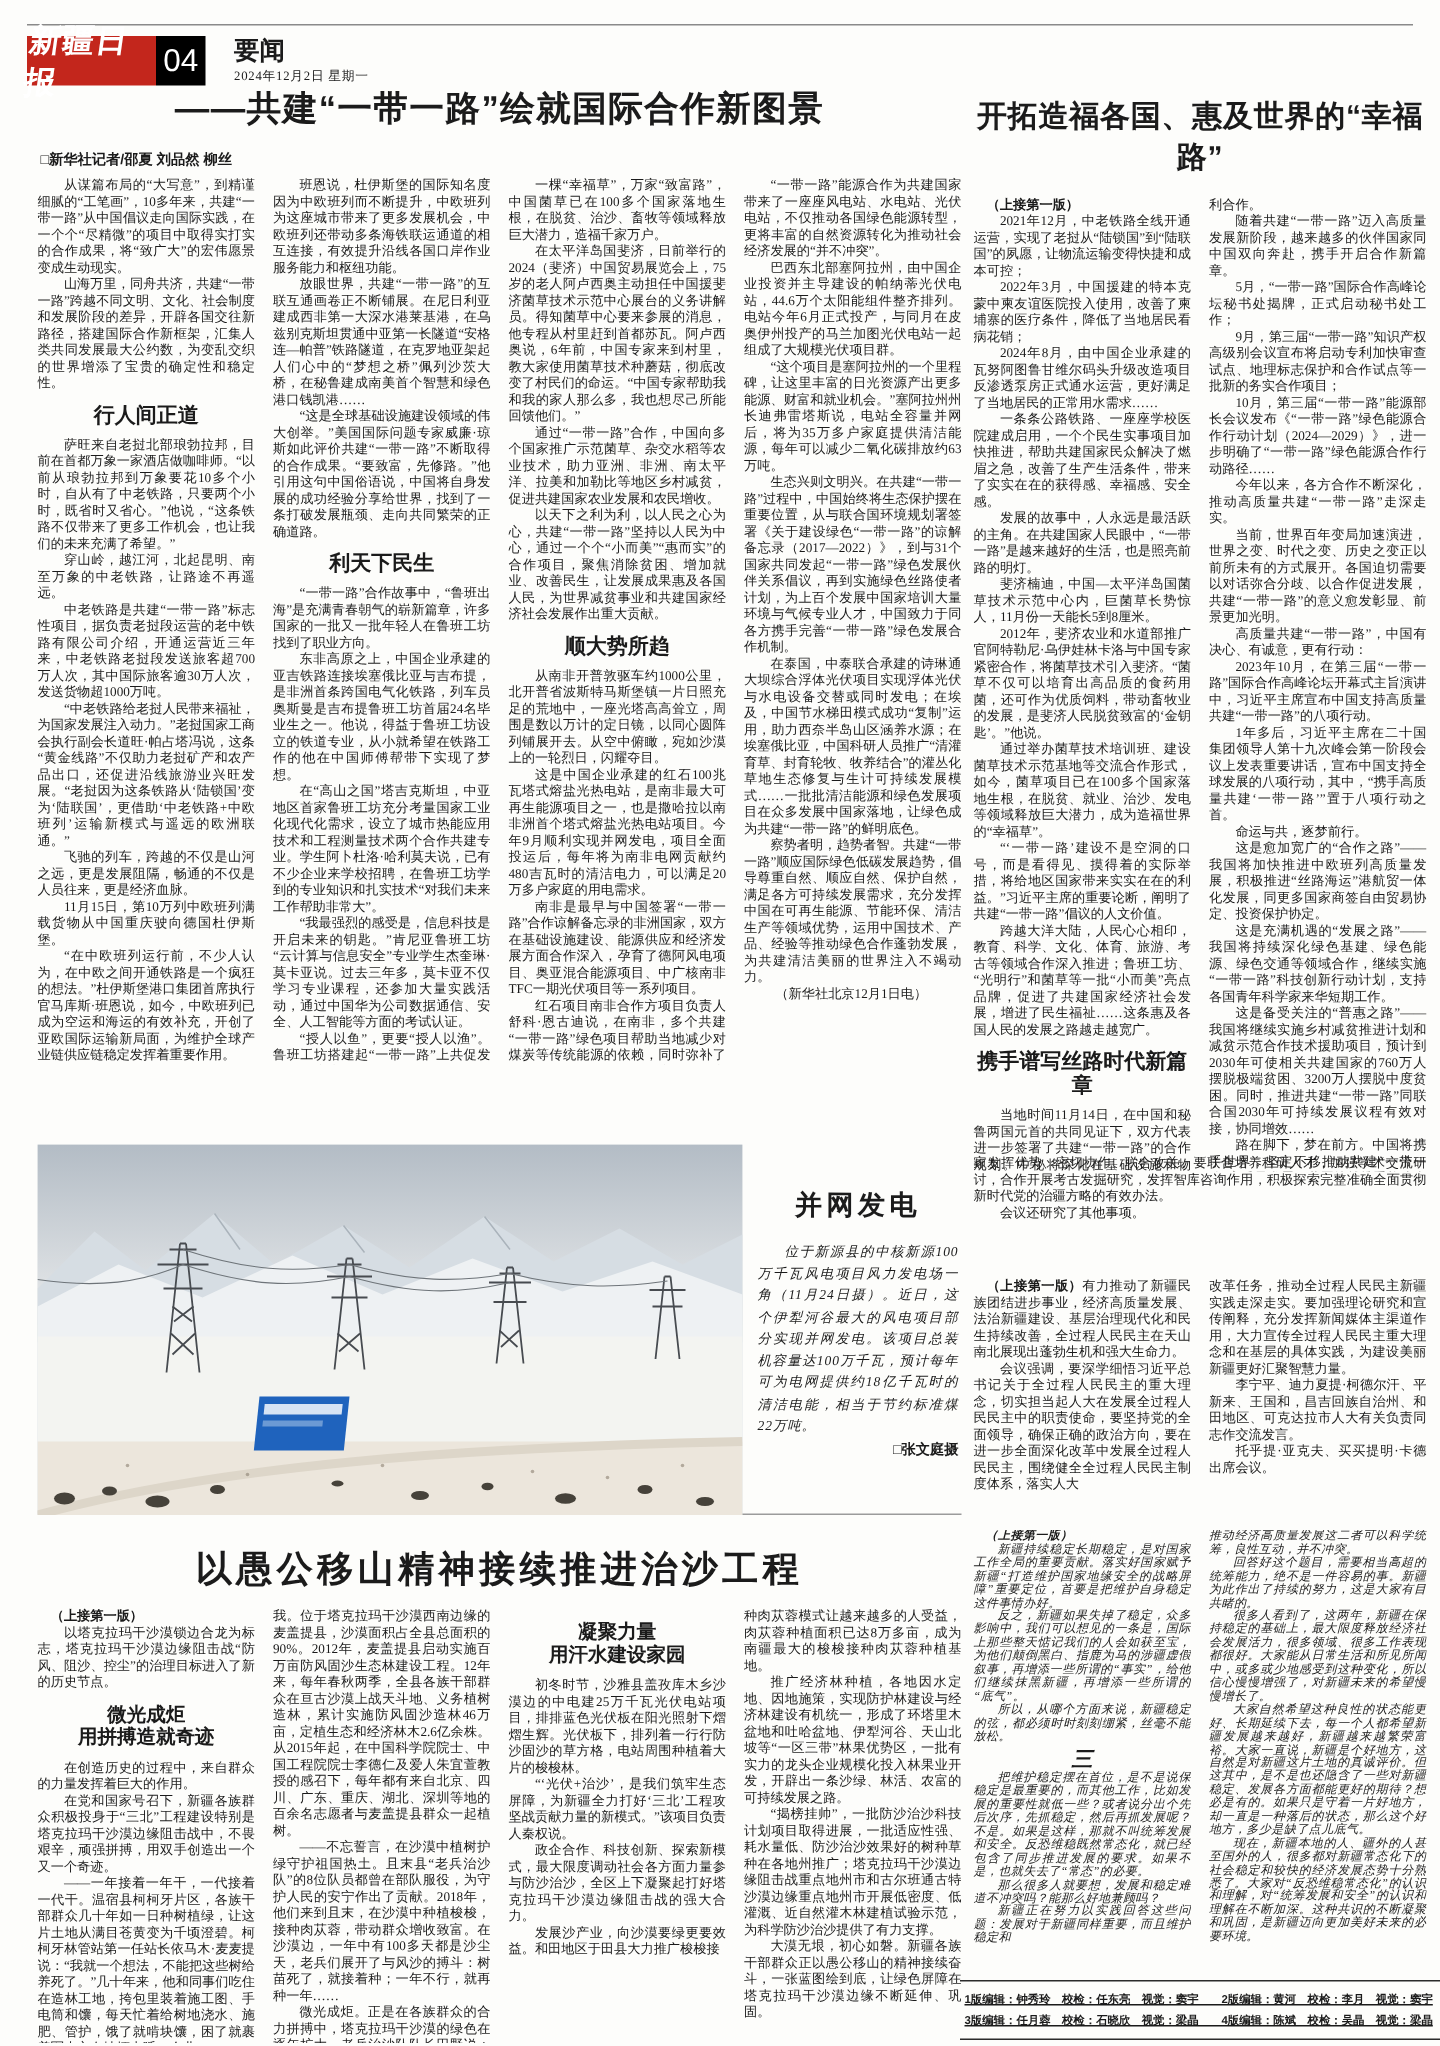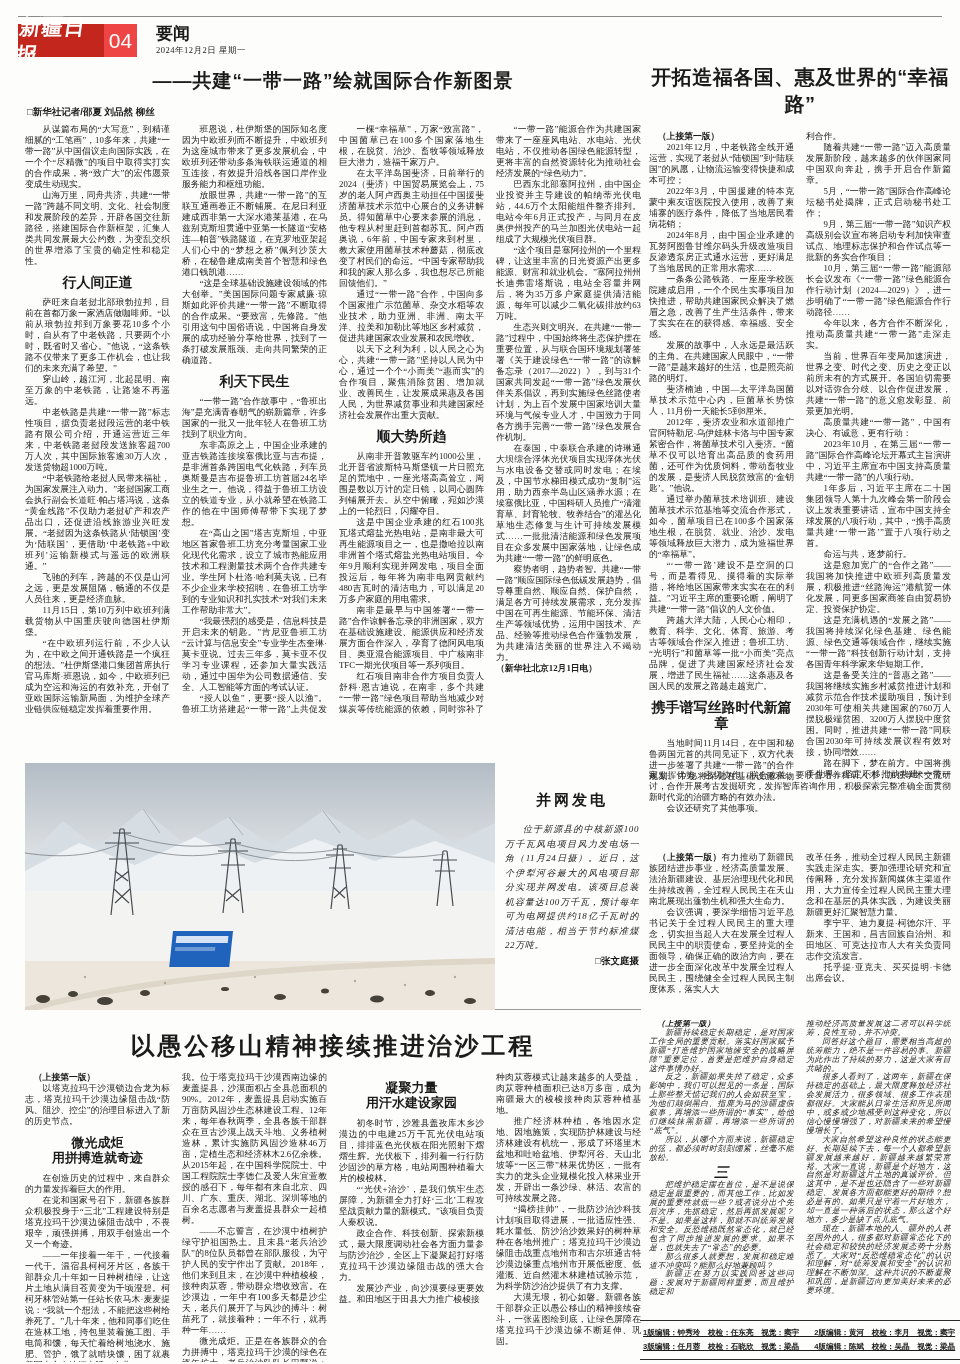--- a/index.html
+++ b/index.html
@@ -4,66 +4,66 @@
 <style>
   html,body{margin:0;padding:0;background:#9a9a9a;}
   .page{position:relative;width:960px;height:1364px;margin:0 auto;background:#fdfdfb;
         font-family:"Liberation Serif","DejaVu Serif",serif;color:#1b1b1b;overflow:hidden;}
   .hairline-top{position:absolute;left:18px;top:16px;width:924px;border-top:1px solid #8a8a8a;}
 
   
   .masthead{position:absolute;left:18px;top:24px;display:flex;align-items:flex-start;}
   .logo-box{width:86px;height:33px;background:#c3261c;color:#fff;display:flex;align-items:center;justify-content:center;}
   .logo-box span{font-weight:bold;font-size:21px;transform:skewX(-8deg);letter-spacing:1px;}
-  .pagenum-box{width:33px;height:33px;background:#ef4444;color:#fff;display:flex;align-items:center;justify-content:center;
+  .pagenum-box{width:33px;height:33px;background:#000000;color:#fff;display:flex;align-items:center;justify-content:center;
                font-family:"Liberation Sans","DejaVu Sans",sans-serif;font-size:21px;}
   .section-block{margin-left:19px;}
   .section-name{font-size:17px;font-weight:bold;font-family:"Liberation Sans","DejaVu Sans",sans-serif;line-height:19px;}
   .date-line{font-size:8.5px;font-weight:normal;margin-top:2px;letter-spacing:.5px;}
 
   
   .cols{display:flex;gap:12px;overflow:hidden;}
   .col{flex:1 1 0;overflow:hidden;text-align:justify;font-size:8.8px;line-height:11px;}
   .para{text-indent:2em;margin:0;}
   .para.cont{text-indent:0;}
   .jumpline{font-weight:bold;text-indent:1em;font-family:"Liberation Sans","DejaVu Sans",sans-serif;}
   .jump-tag{font-weight:bold;font-family:"Liberation Sans","DejaVu Sans",sans-serif;}
   .col-head{font-family:"Liberation Sans","DejaVu Sans",sans-serif;font-weight:bold;font-size:14px;
             line-height:16px;text-align:center;text-indent:0;margin:7px 0;}
   .col-head.two{font-size:13px;line-height:15px;white-space:pre-line;margin:8px 0;}
-  .sign{text-align:left;font-weight:bold;text-indent:0;padding-right:2px;}
+  .sign{text-align:center;font-weight:normal;text-indent:0;padding-right:2px;}
   .sec-num{text-align:center;font-weight:bold;font-size:14px;text-indent:0;margin:5px 0;
            font-family:"Liberation Sans","DejaVu Sans",sans-serif;}
 
   
   .main-art{position:absolute;left:25px;top:50px;width:616px;}
   .main-title{text-align:center;font-size:42px;font-weight:900;letter-spacing:8px;
               font-family:"Liberation Sans","DejaVu Sans",sans-serif;color:#111;}
-  .main-sub{text-align:center;font-size:19px;font-weight:bold;margin-top:18px;letter-spacing:1px;
+  .main-sub{text-align:center;font-size:23px;font-weight:bold;margin-top:7px;letter-spacing:1px;
             font-family:"Liberation Sans","DejaVu Sans",sans-serif;}
   .byline{font-size:9.5px;font-weight:bold;margin:12px 0 5px 2px;font-family:"Liberation Sans","DejaVu Sans",sans-serif;}
   .main-cols{height:592px;}
 
   
   .right-art{position:absolute;left:649px;top:64px;width:302px;}
   .right-title{text-align:center;font-size:20px;font-weight:bold;letter-spacing:.5px;
                font-family:"Liberation Sans","DejaVu Sans",sans-serif;}
   .right-cols{margin-top:13px;height:650px;}
 
   
   .jump-a{position:absolute;left:649px;top:770px;width:302px;}
   .jump-a .cols{height:72px;}
   .jump-b{position:absolute;left:649px;top:852px;width:302px;}
   .jump-b .cols{height:158px;}
 
   
   .photo-block{position:absolute;left:25px;top:763px;width:616px;height:247px;display:flex;}
   .photo{width:470px;height:247px;position:relative;background:#dfe3e6;flex:none;}
   .caption{flex:1;padding:28px 2px 0 10px;position:relative;border-bottom:1px solid #9b9b9b;}
-  .caption-title{text-align:center;font-weight:bold;font-size:15px;letter-spacing:3px;
+  .caption-title{text-align:center;font-weight:bold;font-size:18px;letter-spacing:3px;
                  font-family:"Liberation Sans","DejaVu Sans",sans-serif;margin-bottom:12px;}
   .caption-text{font-style:italic;font-size:9px;line-height:14.5px;text-align:justify;text-indent:2em;letter-spacing:.6px;}
   .caption-credit{font-weight:bold;font-size:9.5px;text-align:right;margin-top:2px;
                   font-family:"Liberation Sans","DejaVu Sans",sans-serif;}
 
   
   .bottom-art{position:absolute;left:25px;top:1030px;width:616px;}
   .bottom-title{text-align:center;font-size:24px;font-weight:bold;letter-spacing:3px;
                 font-family:"Liberation Sans","DejaVu Sans",sans-serif;}
   .bottom-cols{margin-top:10px;height:290px;}
@@ -127,21 +127,21 @@
           <div class="para">在太平洋岛国斐济，日前举行的2024（斐济）中国贸易展览会上，75岁的老人阿卢西奥主动担任中国援斐济菌草技术示范中心展台的义务讲解员。得知菌草中心要来参展的消息，他专程从村里赶到首都苏瓦。阿卢西奥说，6年前，中国专家来到村里，教大家使用菌草技术种蘑菇，彻底改变了村民们的命运。“中国专家帮助我和我的家人那么多，我也想尽己所能回馈他们。”</div>
           <div class="para">通过“一带一路”合作，中国向多个国家推广示范菌草、杂交水稻等农业技术，助力亚洲、非洲、南太平洋、拉美和加勒比等地区乡村减贫，促进共建国家农业发展和农民增收。</div>
           <div class="para">以天下之利为利，以人民之心为心，共建“一带一路”坚持以人民为中心，通过一个个“小而美”“惠而实”的合作项目，聚焦消除贫困、增加就业、改善民生，让发展成果惠及各国人民，为世界减贫事业和共建国家经济社会发展作出重大贡献。</div>
           <div class="col-head">顺大势所趋</div>
           <div class="para">从南非开普敦驱车约1000公里，北开普省波斯特马斯堡镇一片日照充足的荒地中，一座光塔高高耸立，周围是数以万计的定日镜，以同心圆阵列铺展开去。从空中俯瞰，宛如沙漠上的一轮烈日，闪耀夺目。</div>
           <div class="para">这是中国企业承建的红石100兆瓦塔式熔盐光热电站，是南非最大可再生能源项目之一，也是撒哈拉以南非洲首个塔式熔盐光热电站项目。今年9月顺利实现并网发电，项目全面投运后，每年将为南非电网贡献约480吉瓦时的清洁电力，可以满足20万多户家庭的用电需求。</div>
           <div class="para">南非是最早与中国签署“一带一路”合作谅解备忘录的非洲国家，双方在基础设施建设、能源供应和经济发展方面合作深入，孕育了德阿风电项目、奥亚混合能源项目、中广核南非TFC一期光伏项目等一系列项目。</div>
           <div class="para">红石项目南非合作方项目负责人舒科·恩古迪说，在南非，多个共建“一带一路”绿色项目帮助当地减少对煤炭等传统能源的依赖，同时弥补了能源缺口，助力南非履行应对气候变化承诺。</div>
         </div>
       <div class="col">
-          <div class="para">“一带一路”能源合作为共建国家带来了一座座风电站、水电站、光伏电站，不仅推动各国绿色能源转型，更将丰富的自然资源转化为推动社会经济发展的“绿色动力”。</div>
+          <div class="para">“一带一路”能源合作为共建国家带来了一座座风电站、水电站、光伏电站，不仅推动各国绿色能源转型，更将丰富的自然资源转化为推动社会经济发展的“并不冲突”。</div>
           <div class="para">巴西东北部塞阿拉州，由中国企业投资并主导建设的帕纳蒂光伏电站，44.6万个太阳能组件整齐排列。电站今年6月正式投产，与同月在皮奥伊州投产的马兰加图光伏电站一起组成了大规模光伏项目群。</div>
           <div class="para">“这个项目是塞阿拉州的一个里程碑，让这里丰富的日光资源产出更多能源、财富和就业机会。”塞阿拉州州长迪弗雷塔斯说，电站全容量并网后，将为35万多户家庭提供清洁能源，每年可以减少二氧化碳排放约63万吨。</div>
           <div class="para">生态兴则文明兴。在共建“一带一路”过程中，中国始终将生态保护摆在重要位置，从与联合国环境规划署签署《关于建设绿色“一带一路”的谅解备忘录（2017—2022）》，到与31个国家共同发起“一带一路”绿色发展伙伴关系倡议，再到实施绿色丝路使者计划，为上百个发展中国家培训大量环境与气候专业人才，中国致力于同各方携手完善“一带一路”绿色发展合作机制。</div>
           <div class="para">在泰国，中泰联合承建的诗琳通大坝综合浮体光伏项目实现浮体光伏与水电设备交替或同时发电；在埃及，中国节水梯田模式成功“复制”运用，助力西奈半岛山区涵养水源；在埃塞俄比亚，中国科研人员推广“清灌育草、封育轮牧、牧养结合”的灌丛化草地生态修复与生计可持续发展模式……一批批清洁能源和绿色发展项目在众多发展中国家落地，让绿色成为共建“一带一路”的鲜明底色。</div>
           <div class="para">察势者明，趋势者智。共建“一带一路”顺应国际绿色低碳发展趋势，倡导尊重自然、顺应自然、保护自然，满足各方可持续发展需求，充分发挥中国在可再生能源、节能环保、清洁生产等领域优势，运用中国技术、产品、经验等推动绿色合作蓬勃发展，为共建清洁美丽的世界注入不竭动力。</div>
           <div class="sign">（新华社北京12月1日电）</div>
         </div>
     </div>
   </div>
 

